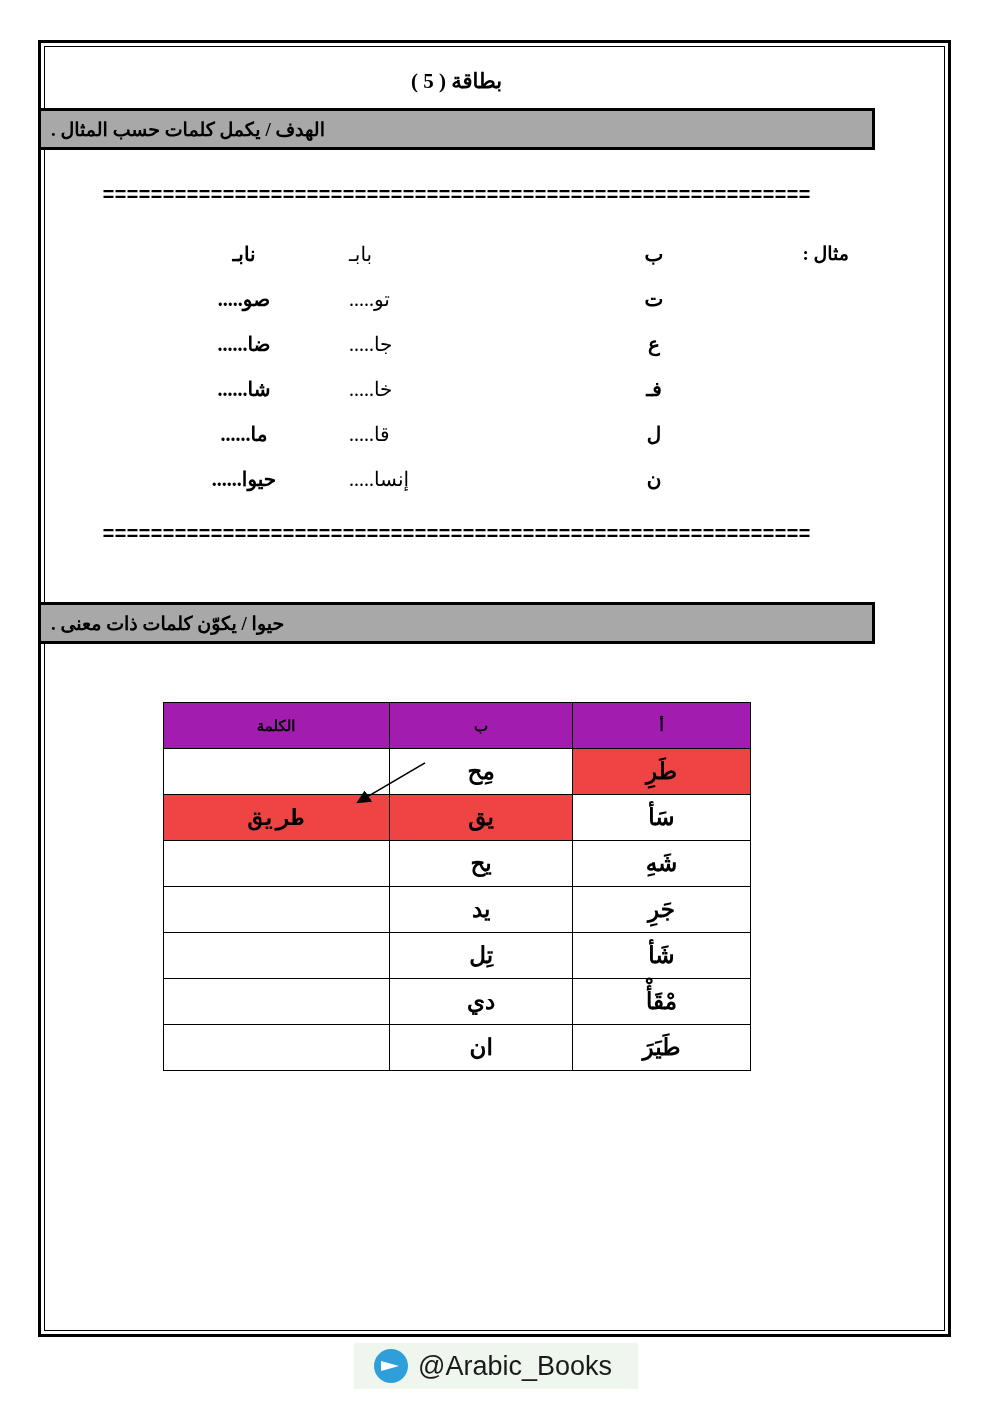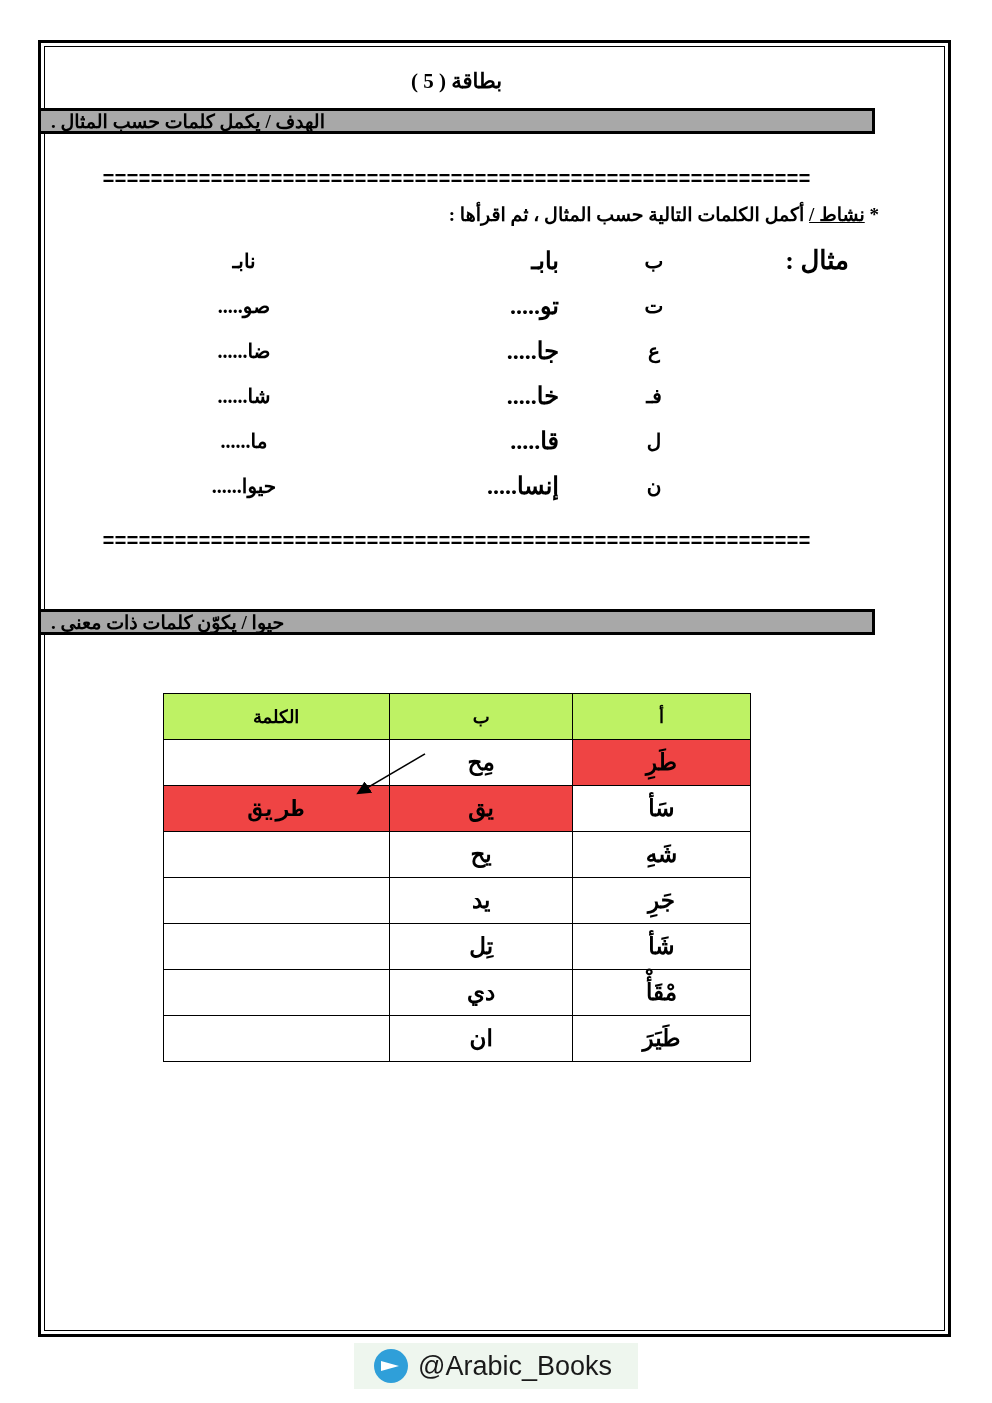--- a/index.html
+++ b/index.html
@@ -51,21 +51,21 @@
     font-size: 21px;
     font-weight: bold;
     margin: 16px 0 14px 0;
     direction: rtl;
   }
 
   
   .goal-bar {
     border: 3px solid #000;
     background: #a8a8a8;
-    height: 26px;
+    height: 42px;
     display: flex;
     align-items: center;
     justify-content: flex-end;
     padding: 0 10px;
     box-sizing: border-box;
     margin: 0 4px;
   }
   .goal-bar .goal-text {
     font-size: 19px;
     font-weight: bold;
@@ -105,36 +105,36 @@
     width: 100%;
   }
   .words-grid .row {
     display: flex;
     align-items: center;
     height: 45px;
   }
   .words-grid .c-label {
     width: 130px;
     text-align: right;
-    font-size: 26px;
+    font-size: 19px;
     font-weight: bold;
     padding-right: 30px;
     box-sizing: border-box;
   }
   .words-grid .c-letter {
     width: 190px;
     text-align: center;
     font-size: 20px;
     font-weight: bold;
   }
   .words-grid .c-mid {
     width: 210px;
-    text-align: right;
-    font-size: 24px;
-    font-weight: bold;
+    text-align: left;
+    font-size: 20px;
+    font-weight: normal;
   }
   .words-grid .c-end {
     width: 210px;
     text-align: center;
     font-size: 20px;
     font-weight: bold;
   }
 
   
   .tbl-wrap {
@@ -150,22 +150,22 @@
   }
   table.compose td, table.compose th {
     border: 1px solid #000;
     height: 45px;
     text-align: center;
     font-size: 23px;
     font-weight: bold;
     padding: 0;
   }
   table.compose th {
-    background: #bef264;
-    font-size: 18px;
+    background: #a21caf;
+    font-size: 15px;
   }
   table.compose td.col-a { width: 188px; }
   table.compose td.col-b { width: 196px; }
   table.compose td.col-w { width: 240px; font-family: Liberation Mono, monospace; }
   table.compose td.shaded { background: #ef4444; }
 
   
   .arrow-svg {
     position: absolute;
     pointer-events: none;
@@ -231,23 +231,20 @@
   <div class="goal-bar">
     <span class="goal-text">الهدف / يكمل كلمات حسب المثال .</span>
   </div>
 
   <div class="spacer-lg"></div>
 
   <div class="eq-sep">===========================================================</div>
 
   <div class="spacer-sm"></div>
 
-  <div class="activity-line">
-    <span>* </span><span class="u">نشاط /</span><span> أكمل الكلمات التالية حسب المثال ، ثم اقرأها :</span>
-  </div>
 
   <div class="words-grid">
 
     <div class="row example">
       <div class="c-label">مثال :</div>
       <div class="c-letter">ب</div>
       <div class="c-mid">بابـ</div>
       <div class="c-end">نابـ</div>
     </div>
 

